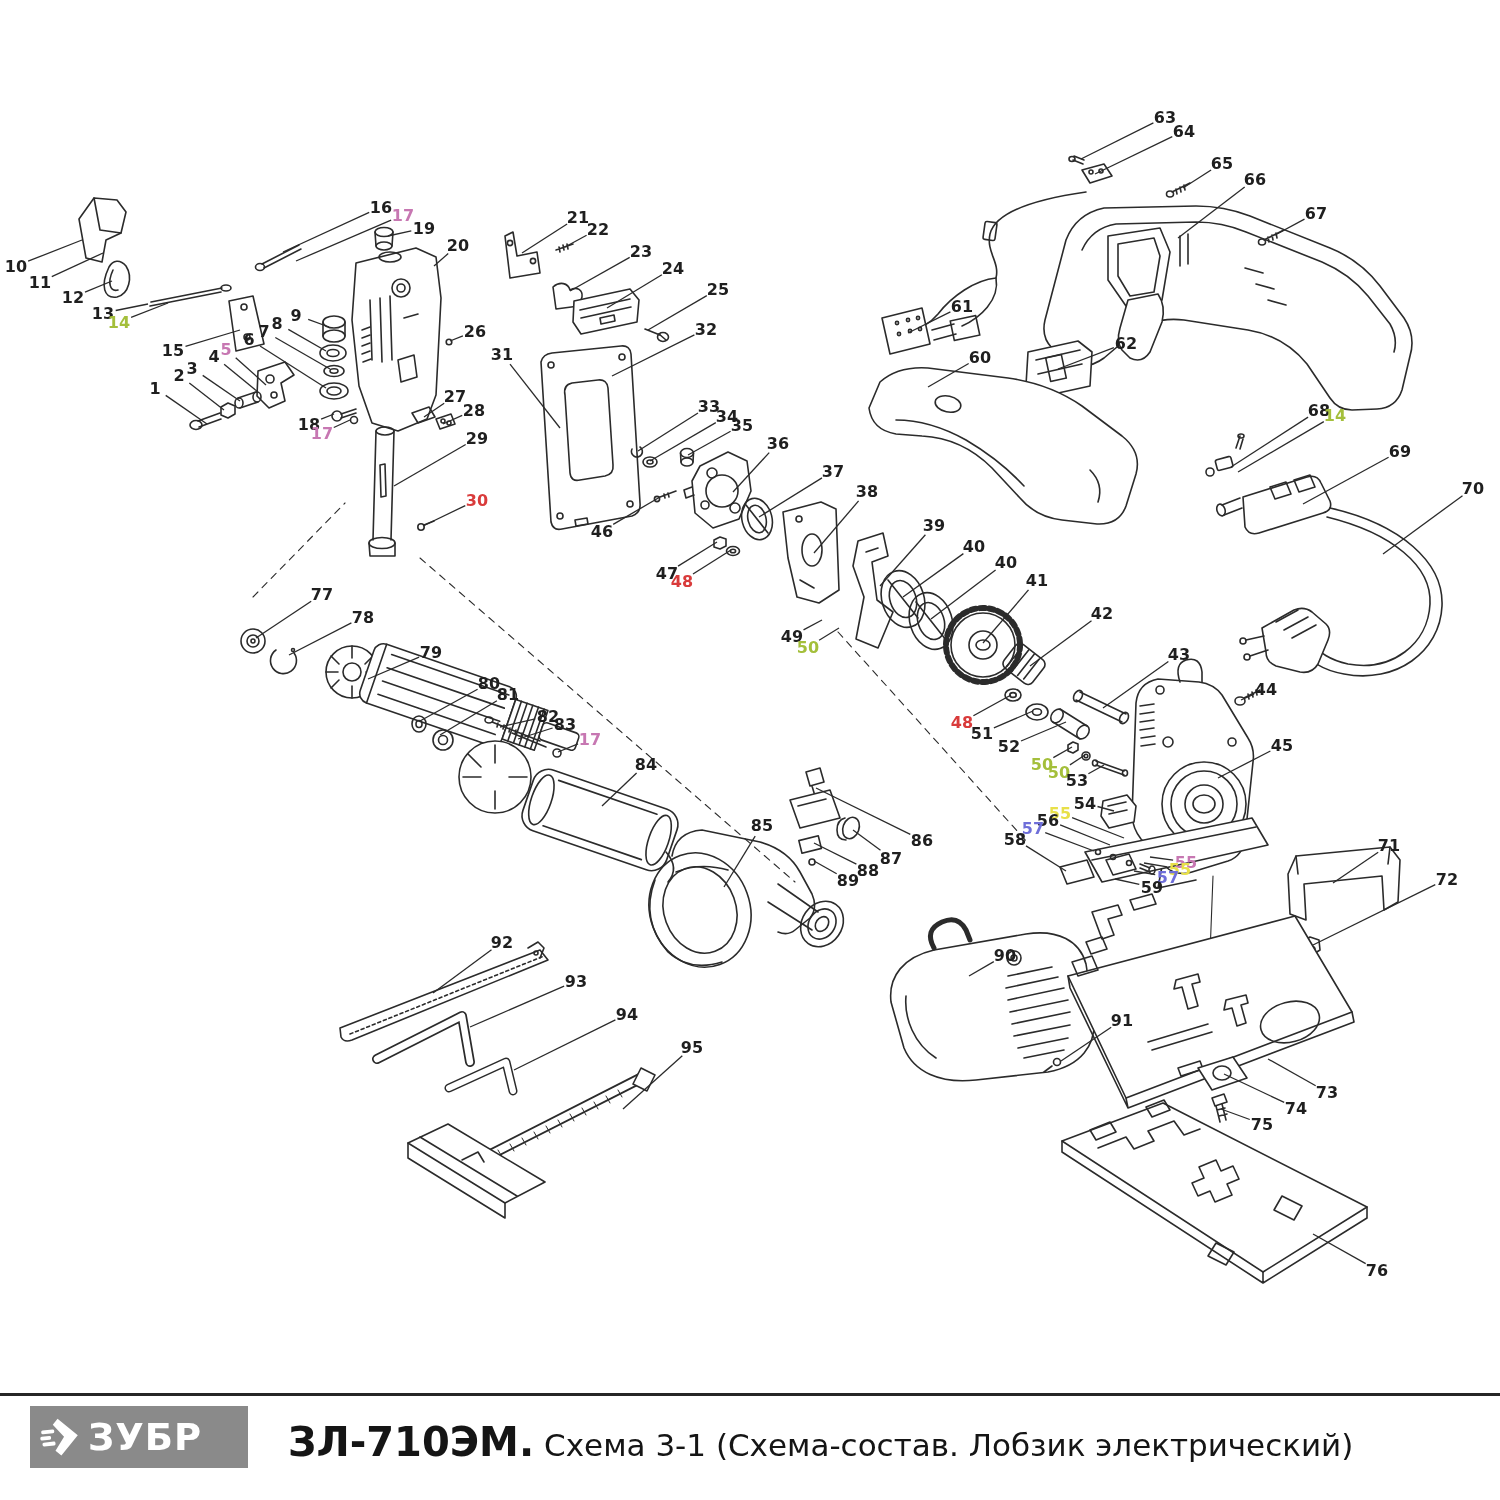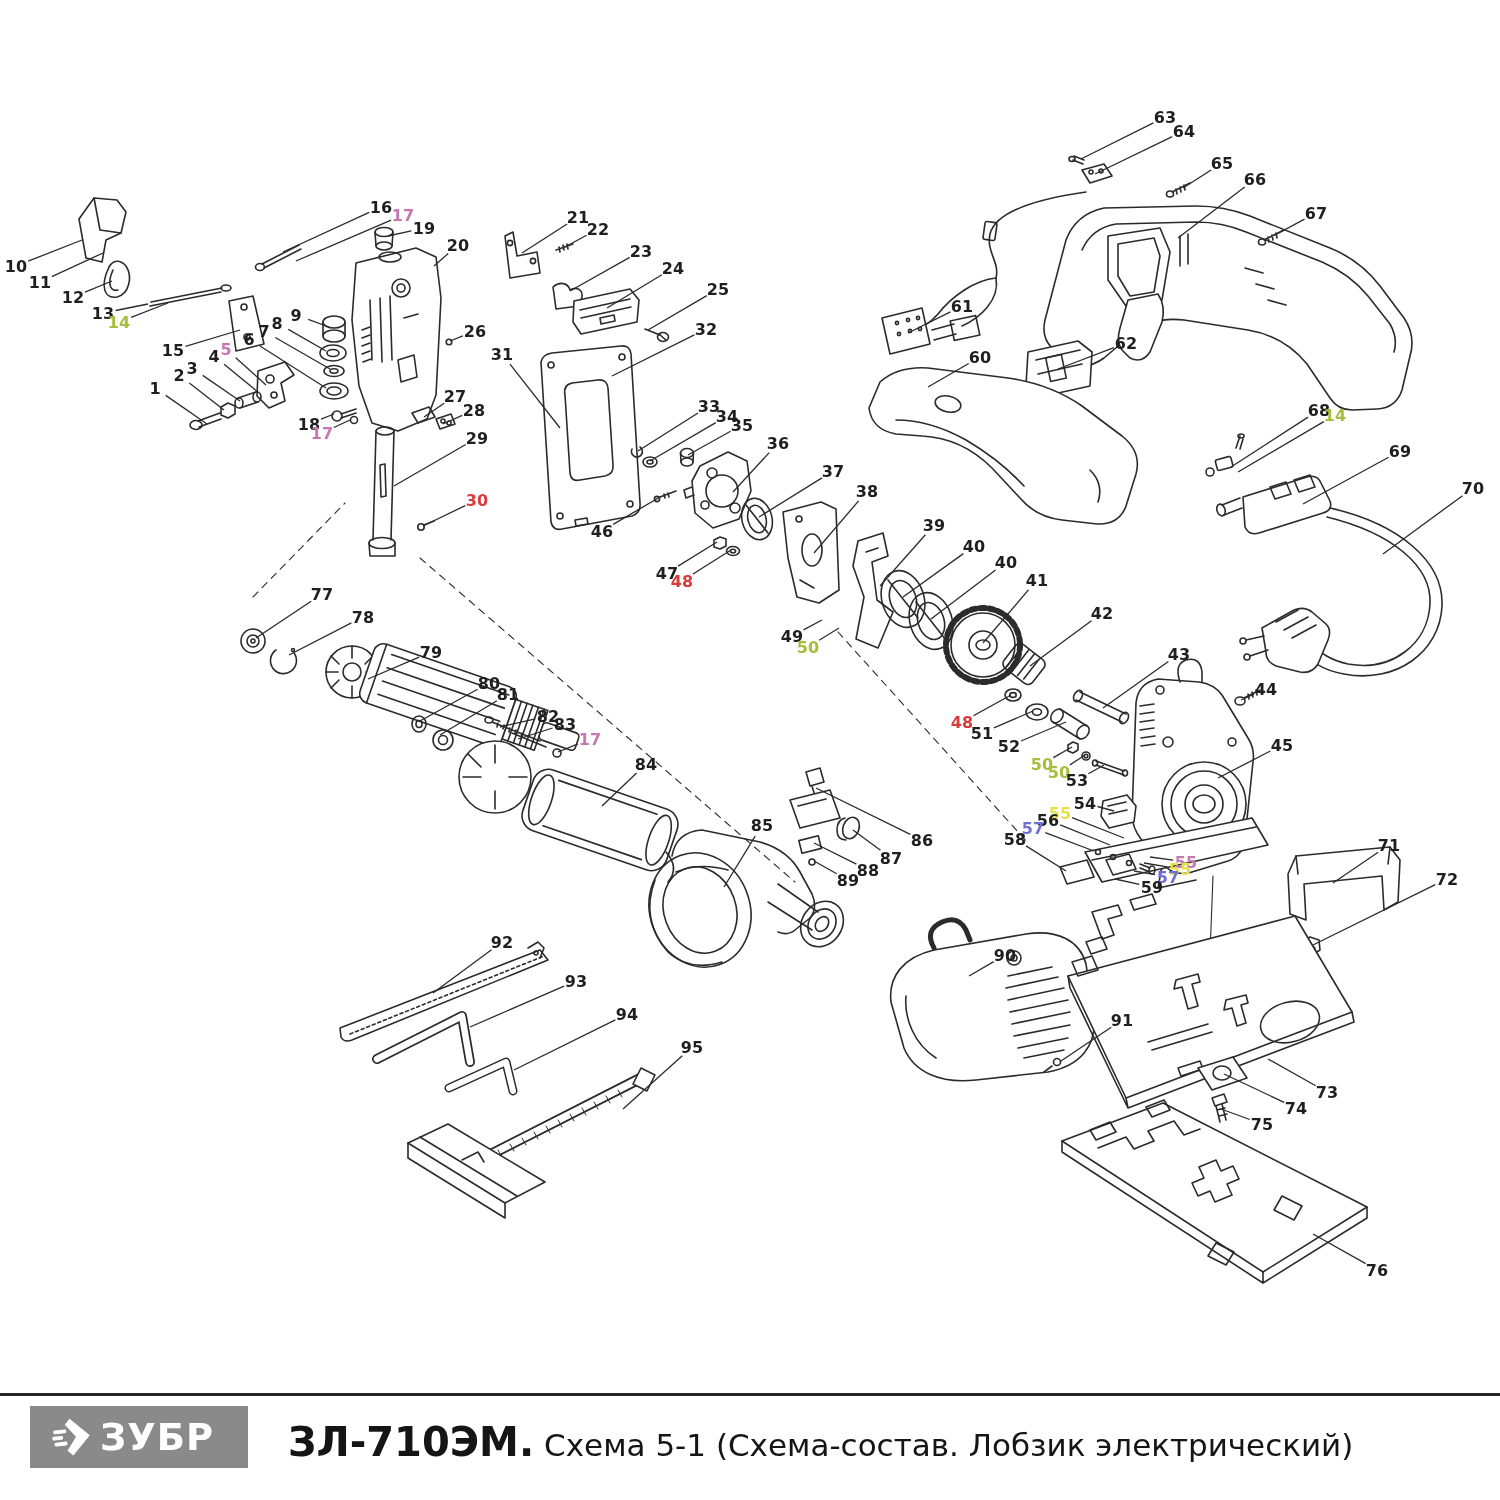--- a/index.html
+++ b/index.html
@@ -4,21 +4,21 @@
 <style>
   html,body{margin:0;padding:0;background:#fff;}
   .stage{position:relative;width:1500px;height:1500px;background:#fff;overflow:hidden;
          font-family:"DejaVu Sans","Liberation Sans",sans-serif;}
   svg.diagram{position:absolute;left:0;top:0;}
   svg.diagram text{font-family:"DejaVu Sans","Liberation Sans",sans-serif;
          font-size:16px;font-weight:700;text-anchor:middle;dominant-baseline:central;}
   .art{stroke:#2b2b2b;stroke-width:1.6;fill:none;stroke-linejoin:round;stroke-linecap:round;}
   .divider{position:absolute;left:0;top:1393px;width:1500px;height:3px;background:#262626;}
   .logo-box{position:absolute;left:30px;top:1406px;width:218px;height:62px;background:#8a8a8a;
-            display:flex;align-items:center;padding-left:20px;box-sizing:border-box;gap:4px;}
+            display:flex;align-items:center;padding-left:8px;box-sizing:border-box;gap:4px;}
   .logo-text{color:#fff;font-size:37px;font-weight:800;letter-spacing:1px;line-height:1;}
   .title-line{position:absolute;left:288px;top:1419px;white-space:nowrap;color:#151515;}
   .title-model{font-size:40px;font-weight:700;}
   .title-caption{font-size:31px;font-weight:400;margin-left:10px;}
 </style>
 </head>
 <body>
 
 <div class="stage">
 
@@ -657,16 +657,16 @@
         <rect x="5" y="19" width="17" height="5" rx="2"></rect>
         <rect x="3" y="27" width="14" height="5" rx="2"></rect>
         <rect x="5" y="35" width="17" height="5" rx="2"></rect>
         <path d="M28,6 L52,30 L28,54 L21,47 L34,30 L21,13 Z"></path>
       </g>
     </svg>
     <span class="logo-text">ЗУБР</span>
   </div>
 
   <div class="title-line">
-    <span class="title-model">ЗЛ-710ЭМ.</span><span class="title-caption">Схема 5-1 (Схема-состав. Лобзик электрический)</span>
+    <span class="title-model">ЗЛ-710ЭМ.</span><span class="title-caption">Схема 3-1 (Схема-состав. Лобзик электрический)</span>
   </div>
 
 </div>
 
 </body></html>

